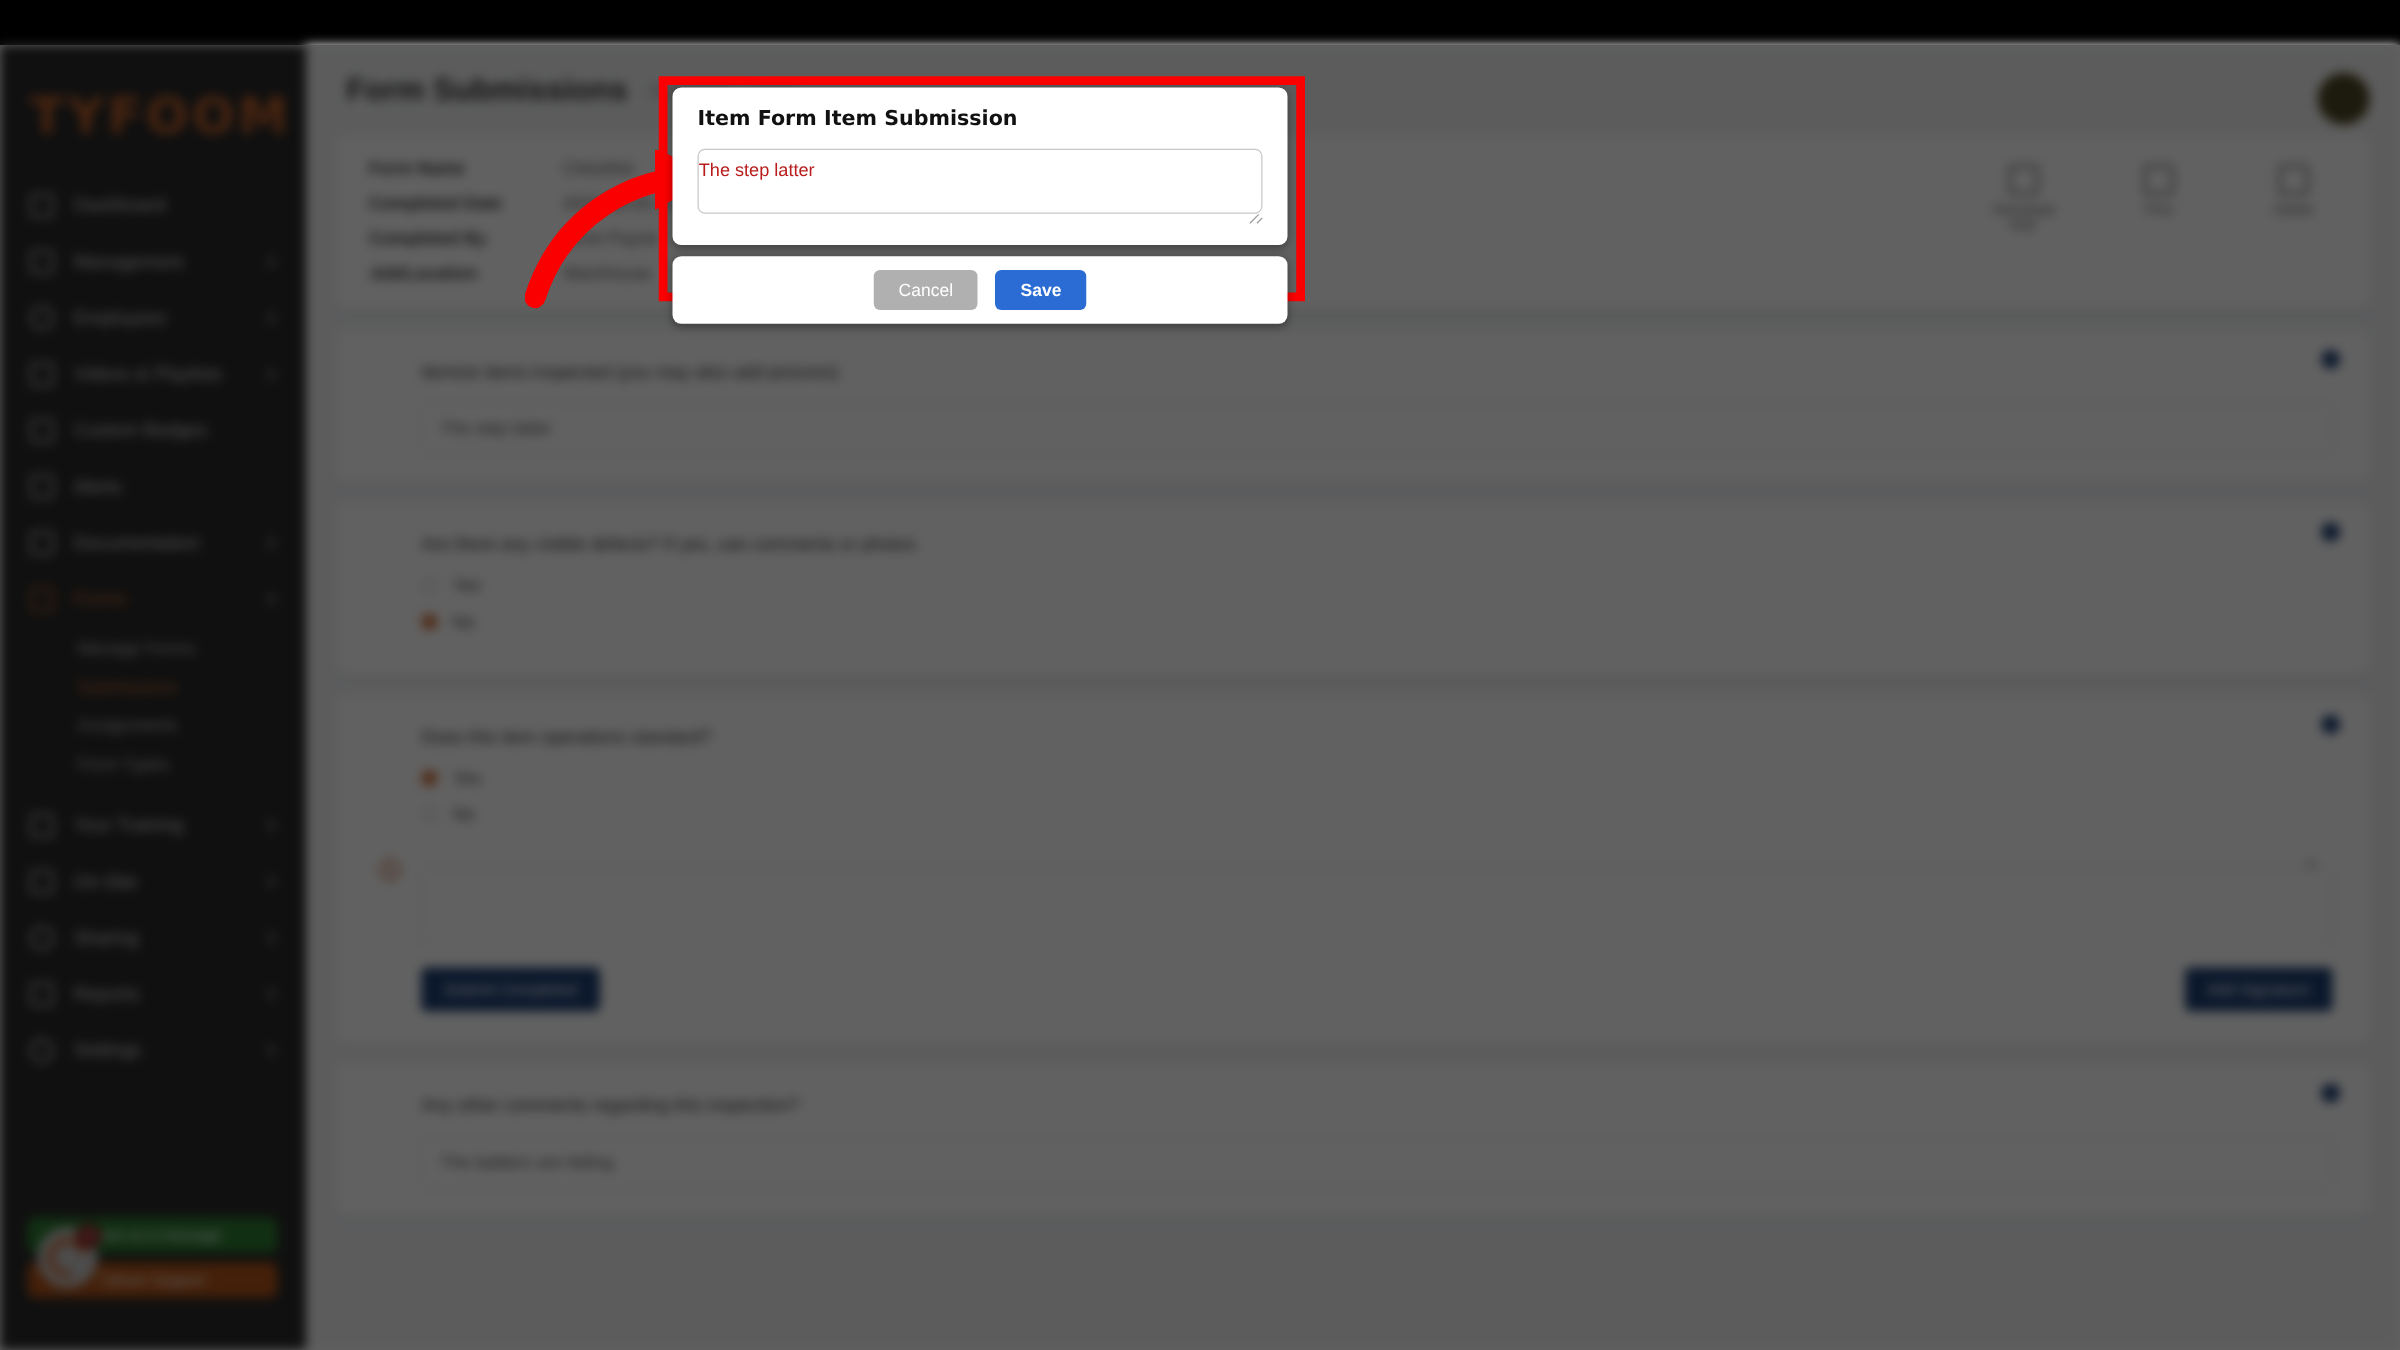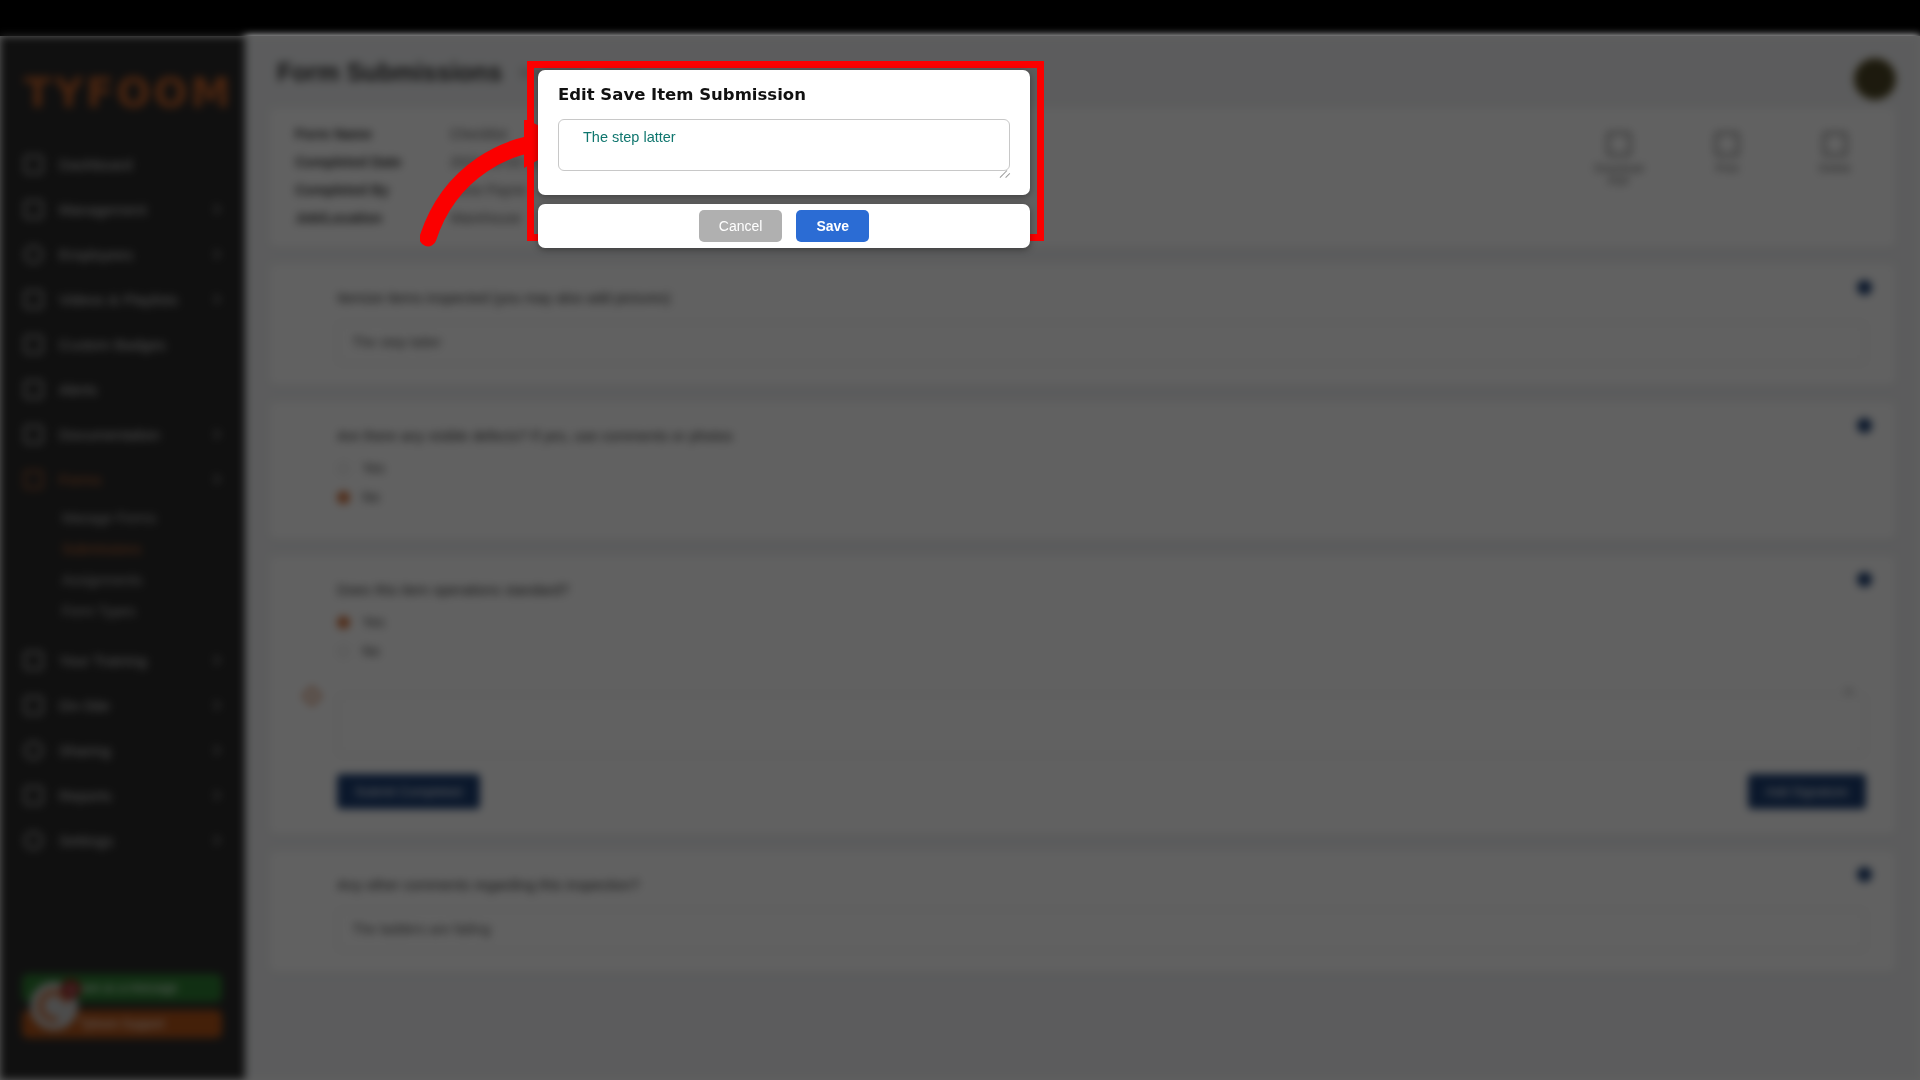--- a/index.html
+++ b/index.html
@@ -210,22 +210,22 @@
   .modal-body { padding: 15px 20px 20px 20px; }
   .modal-title {
     font-size: 16.5px; font-weight: 700;
     color: #111; margin-bottom: 15px;
     font-family: "DejaVu Sans", sans-serif;
   }
   .modal-textarea {
     width: 100%; height: 52px;
     border: 1px solid #c8c8c8;
     border-radius: 6px;
-    padding: 9px 24px;
-    font-size: 14.5px; color: #0f766e;
+    padding: 9px 0;
+    font-size: 14.5px; color: #b91c1c;
     font-family: "Liberation Sans", sans-serif;
     resize: none; outline: none;
     background: #fff;
     position: relative;
   }
   .ta-wrap { position: relative; }
   .ta-handle {
     position: absolute; right: 3px; bottom: 3px;
     width: 10px; height: 10px;
     pointer-events: none;
@@ -235,21 +235,21 @@
     background: #9a9a9a; height: 1px;
     right: 0; transform-origin: right;
   }
   .ta-handle:before { width: 10px; bottom: 1px; transform: rotate(-45deg); }
   .ta-handle:after  { width: 6px;  bottom: 1px; right: 0; transform: rotate(-45deg) translate(0,4px); }
 
   .modal-footer {
     margin-top: 9px;
     background: #fff; border-radius: 7px;
     box-shadow: 0 2px 7px rgba(0,0,0,.35);
-    height: 44px;
+    height: 54px;
     display: flex; align-items: center; justify-content: center;
     gap: 14px;
   }
   .mbtn {
     border: none; border-radius: 5px;
     padding: 8px 20px; font-size: 14px;
     color: #fff; font-family: "Liberation Sans", sans-serif;
     cursor: pointer;
   }
   .mbtn.cancel { background: #b0b0b0; }
@@ -471,21 +471,21 @@
   <svg id="red-arrow" width="170" height="130" viewBox="0 0 170 130">
     <path d="M8 118 C 30 50, 90 22, 132 22" stroke="#fb0000" stroke-width="17" fill="none" stroke-linecap="round"></path>
     <path d="M104 -2 L 150 22 L 104 48 Z" fill="#fb0000"></path>
   </svg>
 
   <div id="modal-highlight"></div>
 
   <div class="modal-stack">
     <div class="modal-card">
       <div class="modal-body">
-        <div class="modal-title">Edit Save Item Submission</div>
+        <div class="modal-title">Item Form Item Submission</div>
         <div class="ta-wrap">
           <textarea class="modal-textarea" placeholder="Enter your answer" style="">The step latter</textarea>
           <span class="ta-handle"></span>
         </div>
       </div>
     </div>
     <div class="modal-footer">
       <button class="mbtn cancel">Cancel</button>
       <button class="mbtn save">Save</button>
     </div>

